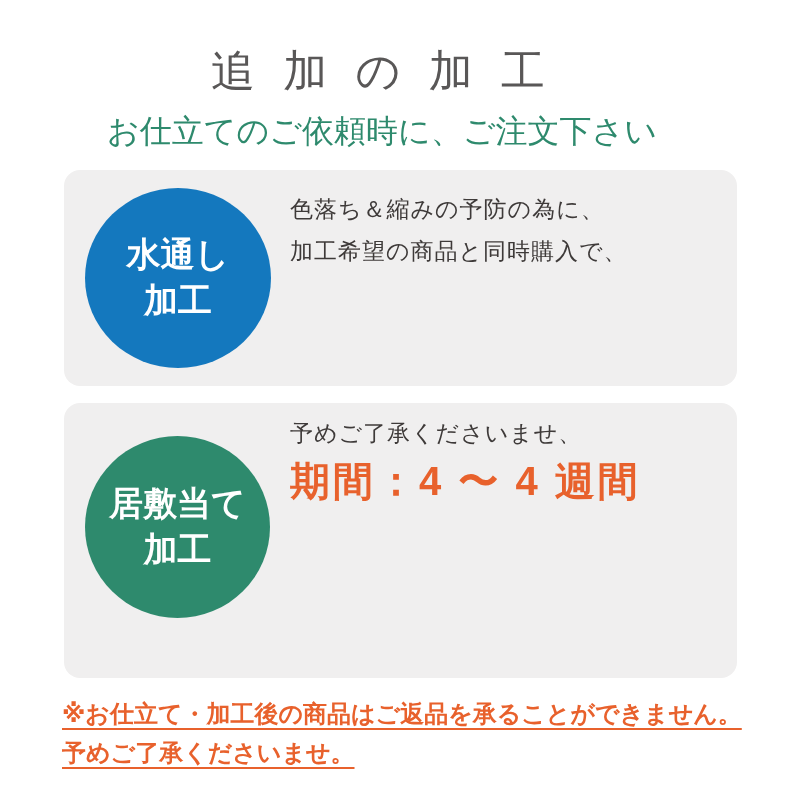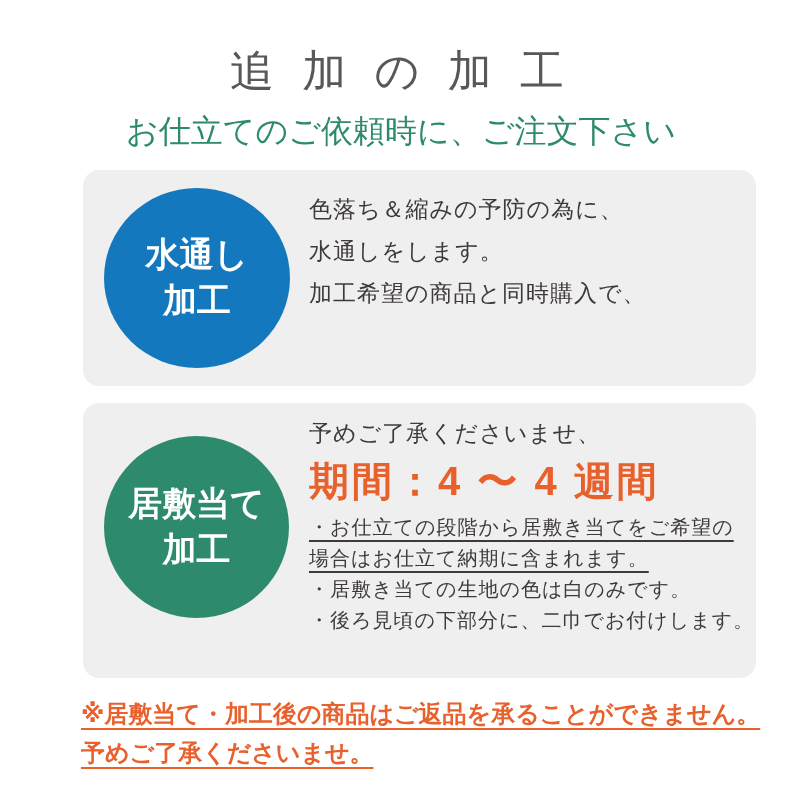--- a/index.html
+++ b/index.html
@@ -3,21 +3,20 @@
 <meta charset="utf-8">
 <style>
   html,body{margin:0;padding:0;background:#ffffff;}
   .page{
     position:relative;
     width:764px;height:800px;
     background:#ffffff;
     overflow:hidden;
     font-family:"Liberation Sans","DejaVu Sans",sans-serif;
     color:var(--text,#3E3A39);
-    margin-left:19px;
   }
   .title{
     position:absolute;top:42px;left:0;width:100%;
     text-align:center;
     font-size:44px;font-weight:500;
     letter-spacing:8px;
     color:var(--title_gray,#595757);
     white-space:pre;
   }
   .subtitle{
@@ -95,38 +94,31 @@
   <div class="title">追 加 の 加 工</div>
   <div class="subtitle">お仕立てのご依頼時に、ご注文下さい</div>
 
   <div class="card card1"></div>
   <div class="badge blue">
     <span>水通し</span>
     <span>加工</span>
   </div>
   <div class="content c1">
     <div class="desc-line">色落ち＆縮みの予防の為に、</div>
-    <div class="desc-line">水通しをします。</div>
     <div class="desc-line">加工希望の商品と同時購入で、</div>
   </div>
 
   <div class="card card2"></div>
   <div class="badge green">
     <span>居敷当て</span>
     <span>加工</span>
   </div>
   <div class="content c2">
     <div class="desc-line">予めご了承くださいませ、</div>
     <div class="duration">期間：4 〜 4 週間</div>
-    <div class="notes">
-      <div class="note-line underlined">・お仕立ての段階から居敷き当てをご希望の</div>
-      <div class="note-line underlined">場合はお仕立て納期に含まれます。</div>
-      <div class="note-line">・居敷き当ての生地の色は白のみです。</div>
-      <div class="note-line">・後ろ見頃の下部分に、二巾でお付けします。</div>
-    </div>
   </div>
 
   <div class="footer">
-    <div class="footer-line">※居敷当て・加工後の商品はご返品を承ることができません。</div>
+    <div class="footer-line">※お仕立て・加工後の商品はご返品を承ることができません。</div>
     <div class="footer-line">予めご了承くださいませ。</div>
   </div>
 
 </div>
 
 </body></html>

